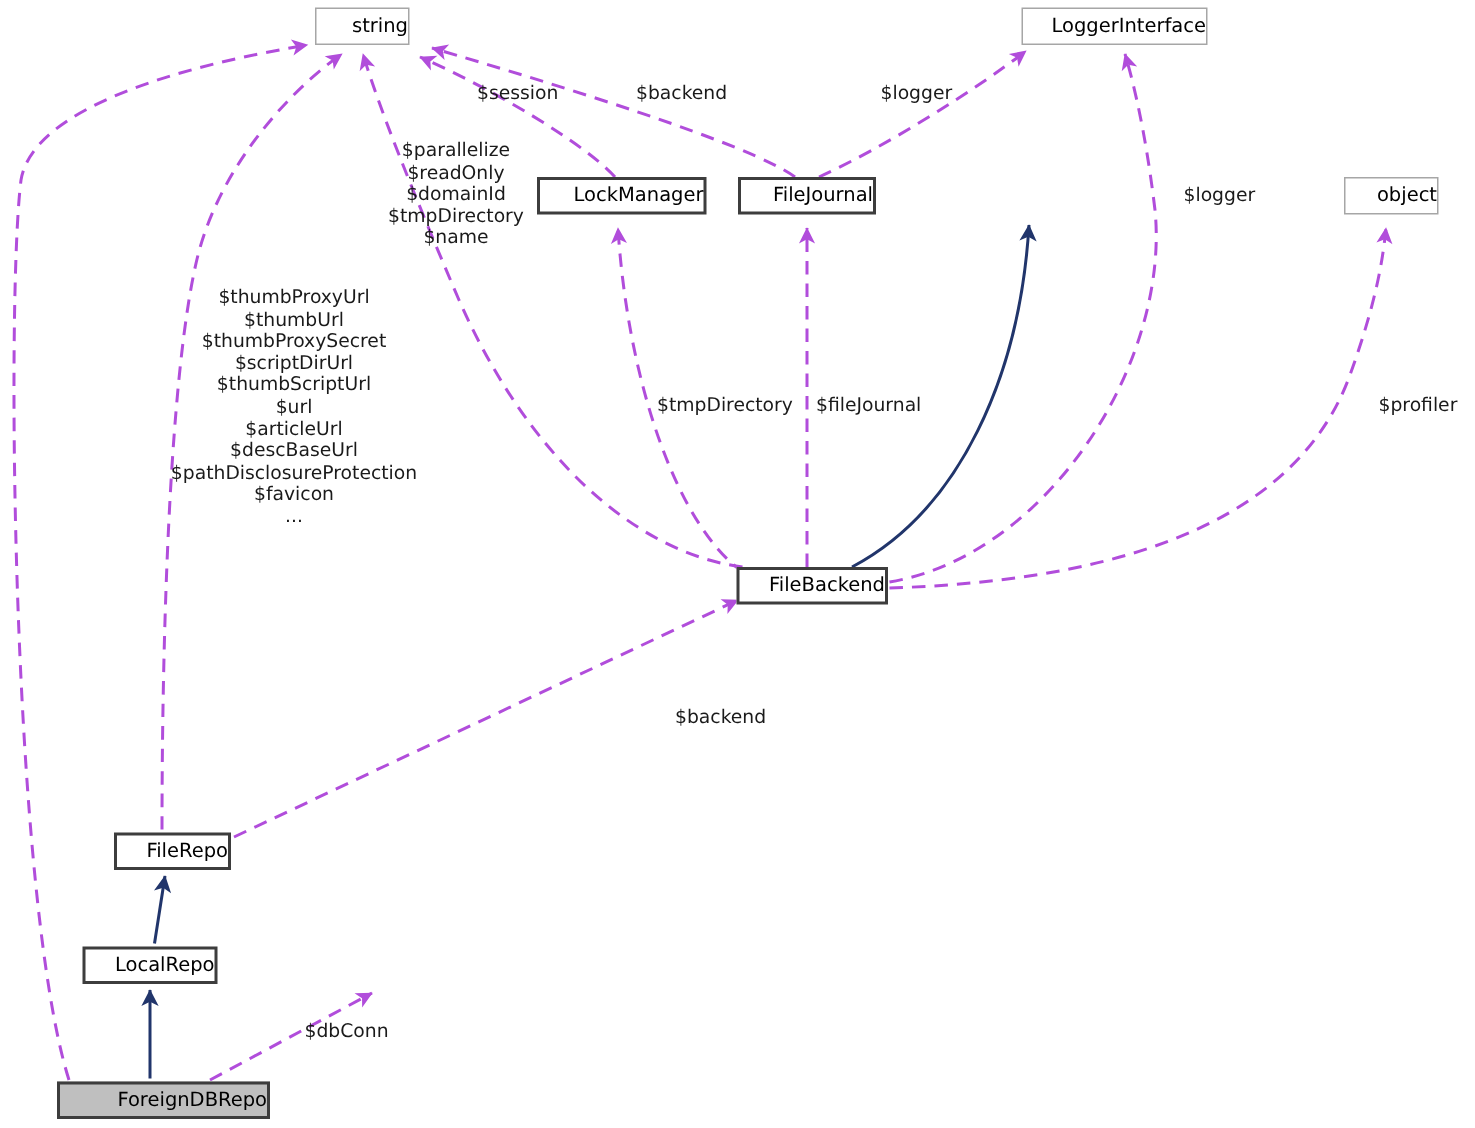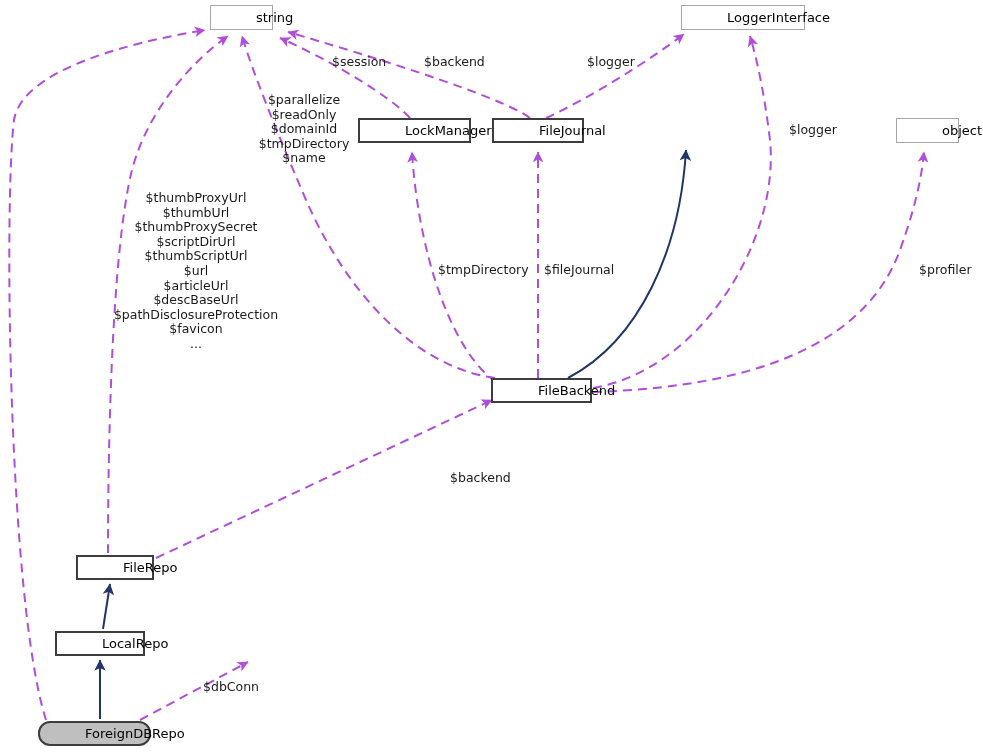--- a/index.html
+++ b/index.html
@@ -20,21 +20,21 @@
     left:0;top:0;
     width:983px;height:752px;
     pointer-events:none;
   }
   
   .node{
     position:absolute;
     box-sizing:border-box;
     display:flex;
     align-items:center;
-    justify-content:flex-start;
+    justify-content:flex-end;
     background:#ffffff;
     font-size:13px;
     color:#000000;
     line-height:1;
     white-space:nowrap;
     z-index:5;
     padding-left:45px;
   }
   .node.plain{            
     border:1px solid #a6a6a6;
@@ -136,25 +136,25 @@
 
   <div class="node solid" style="left:76px;top:555px;width:78px;height:25px;">
     <span>FileRepo</span>
   </div>
 
   <div class="node solid" style="left:55px;top:631px;width:90px;height:25px;">
     <span>LocalRepo</span>
   </div>
 
 
-  <div class="node current" style="left:38px;top:721px;width:113px;height:25px;border-radius:12px;">
+  <div class="node current" style="left:38px;top:721px;width:142px;height:25px;">
     <span>ForeignDBRepo</span>
   </div>
 
-  <div class="elabel center" style="left:318px;top:55px;margin-left:14px;">$session</div>
+  <div class="elabel center" style="left:318px;top:55px;">$session</div>
 
   <div class="elabel center" style="left:424px;top:55px;">$backend</div>
 
   <div class="elabel center" style="left:587px;top:55px;">$logger</div>
 
   <div class="elabel center" style="left:789px;top:123px;">$logger</div>
 
   <div class="elabel center" style="left:919px;top:263px;">$profiler</div>
 
   <div class="elabel center" style="left:258px;top:93px;width:92px;">$parallelize

